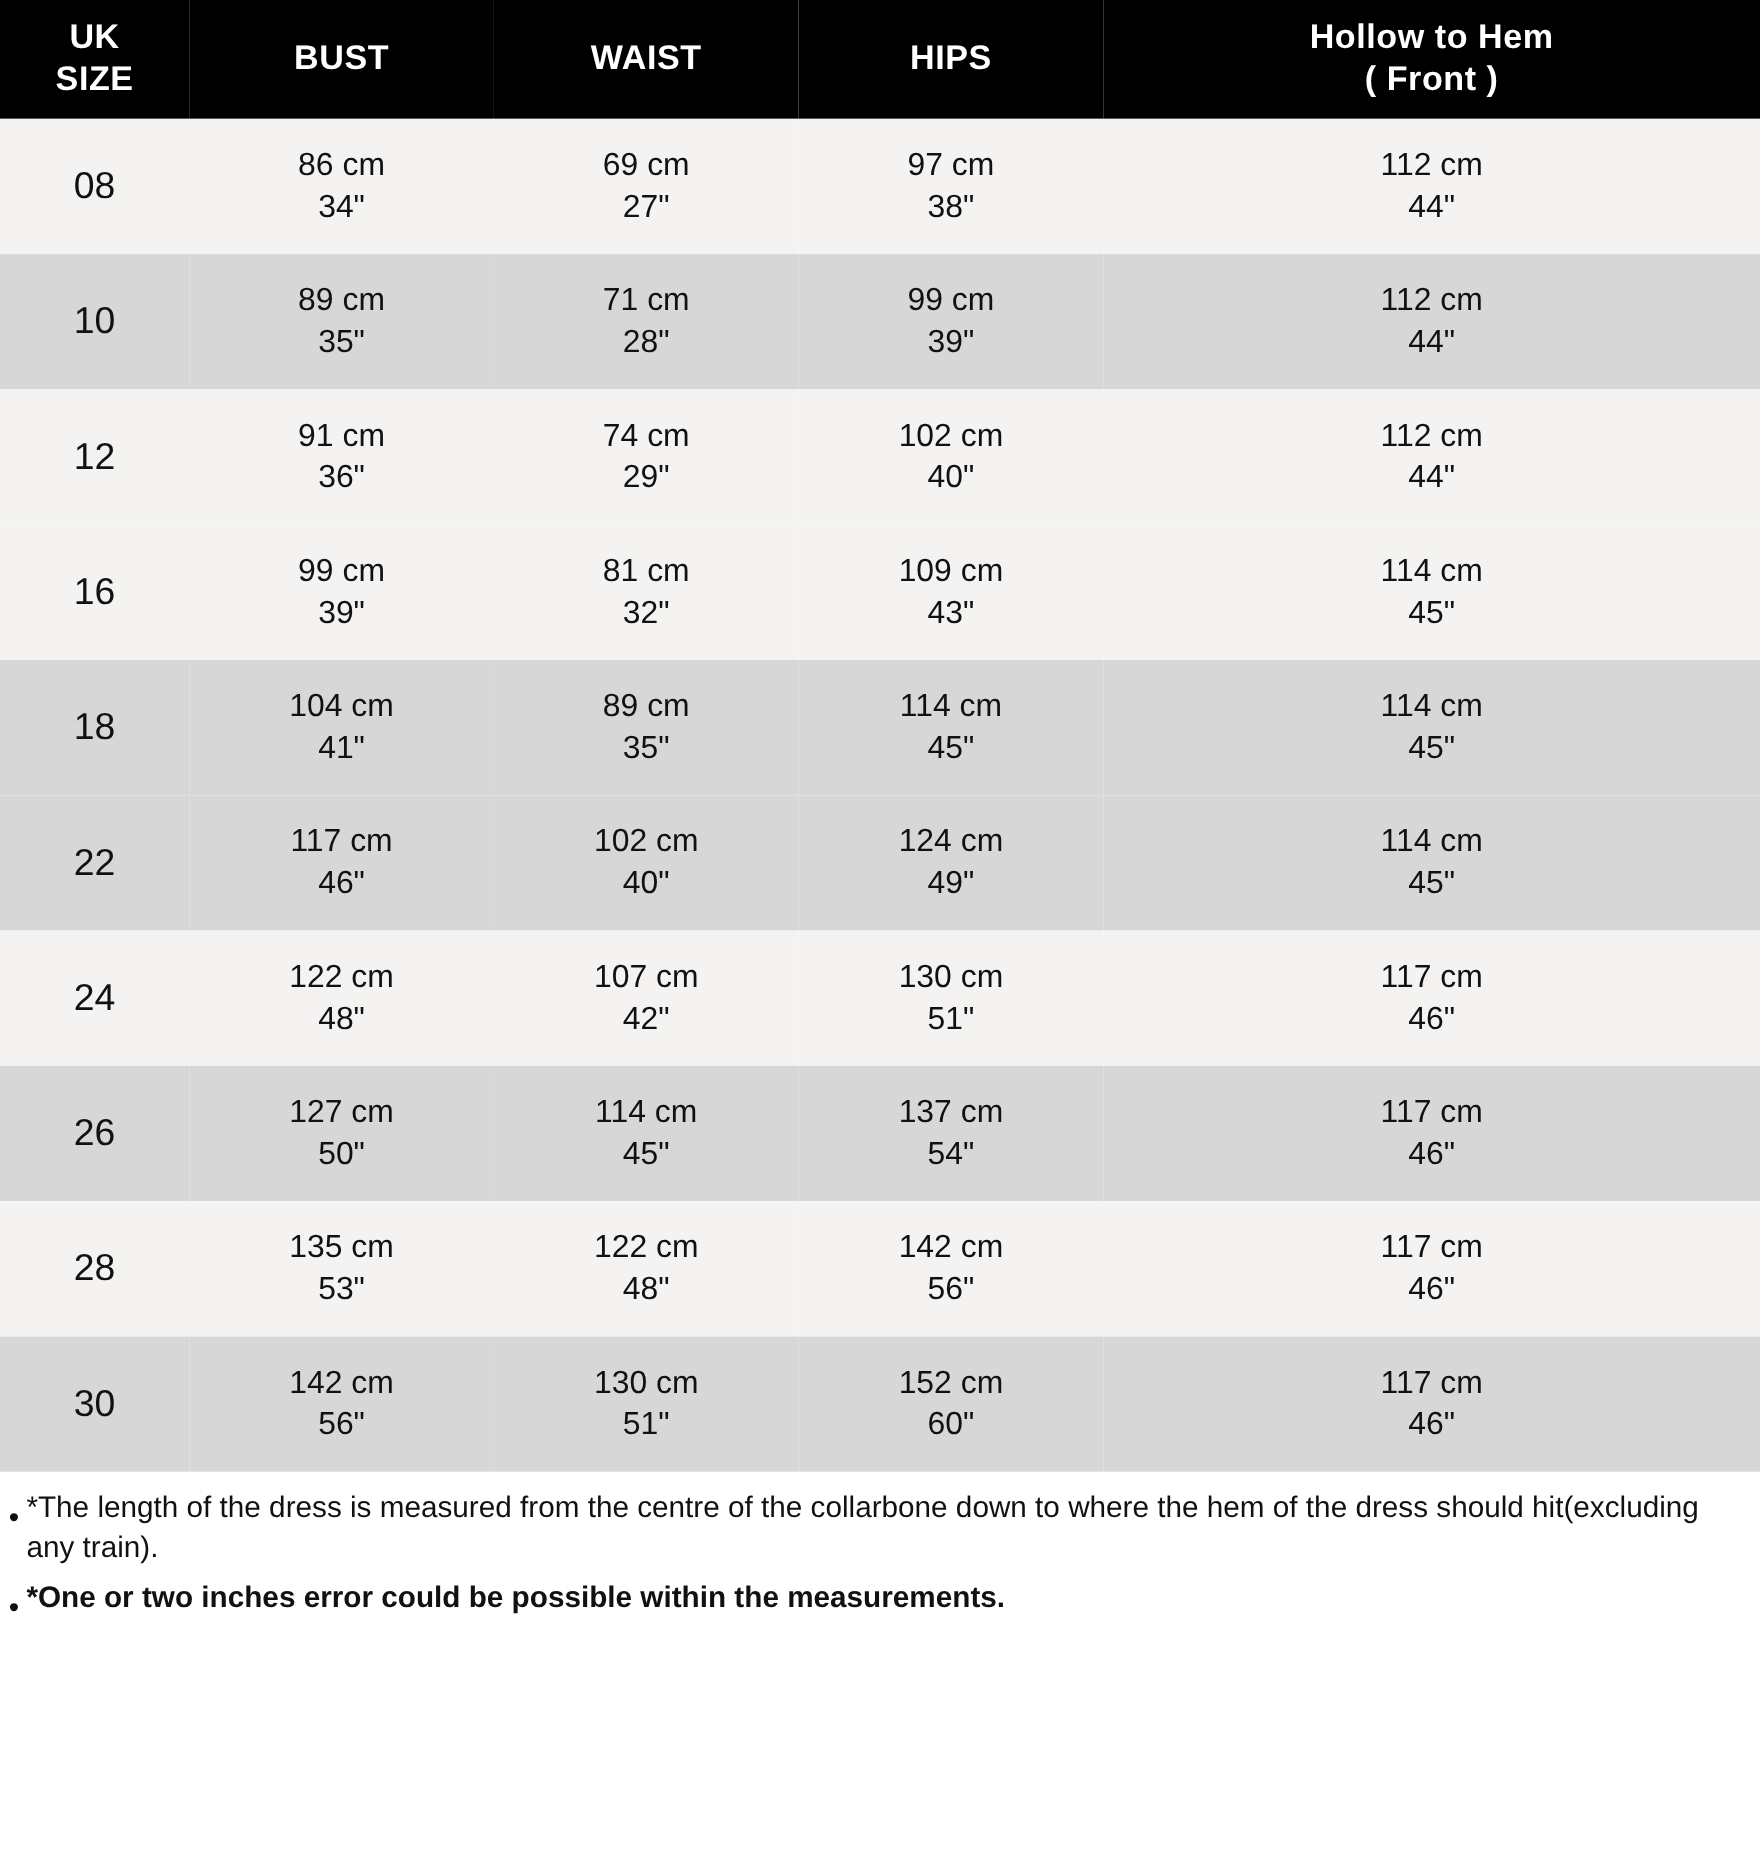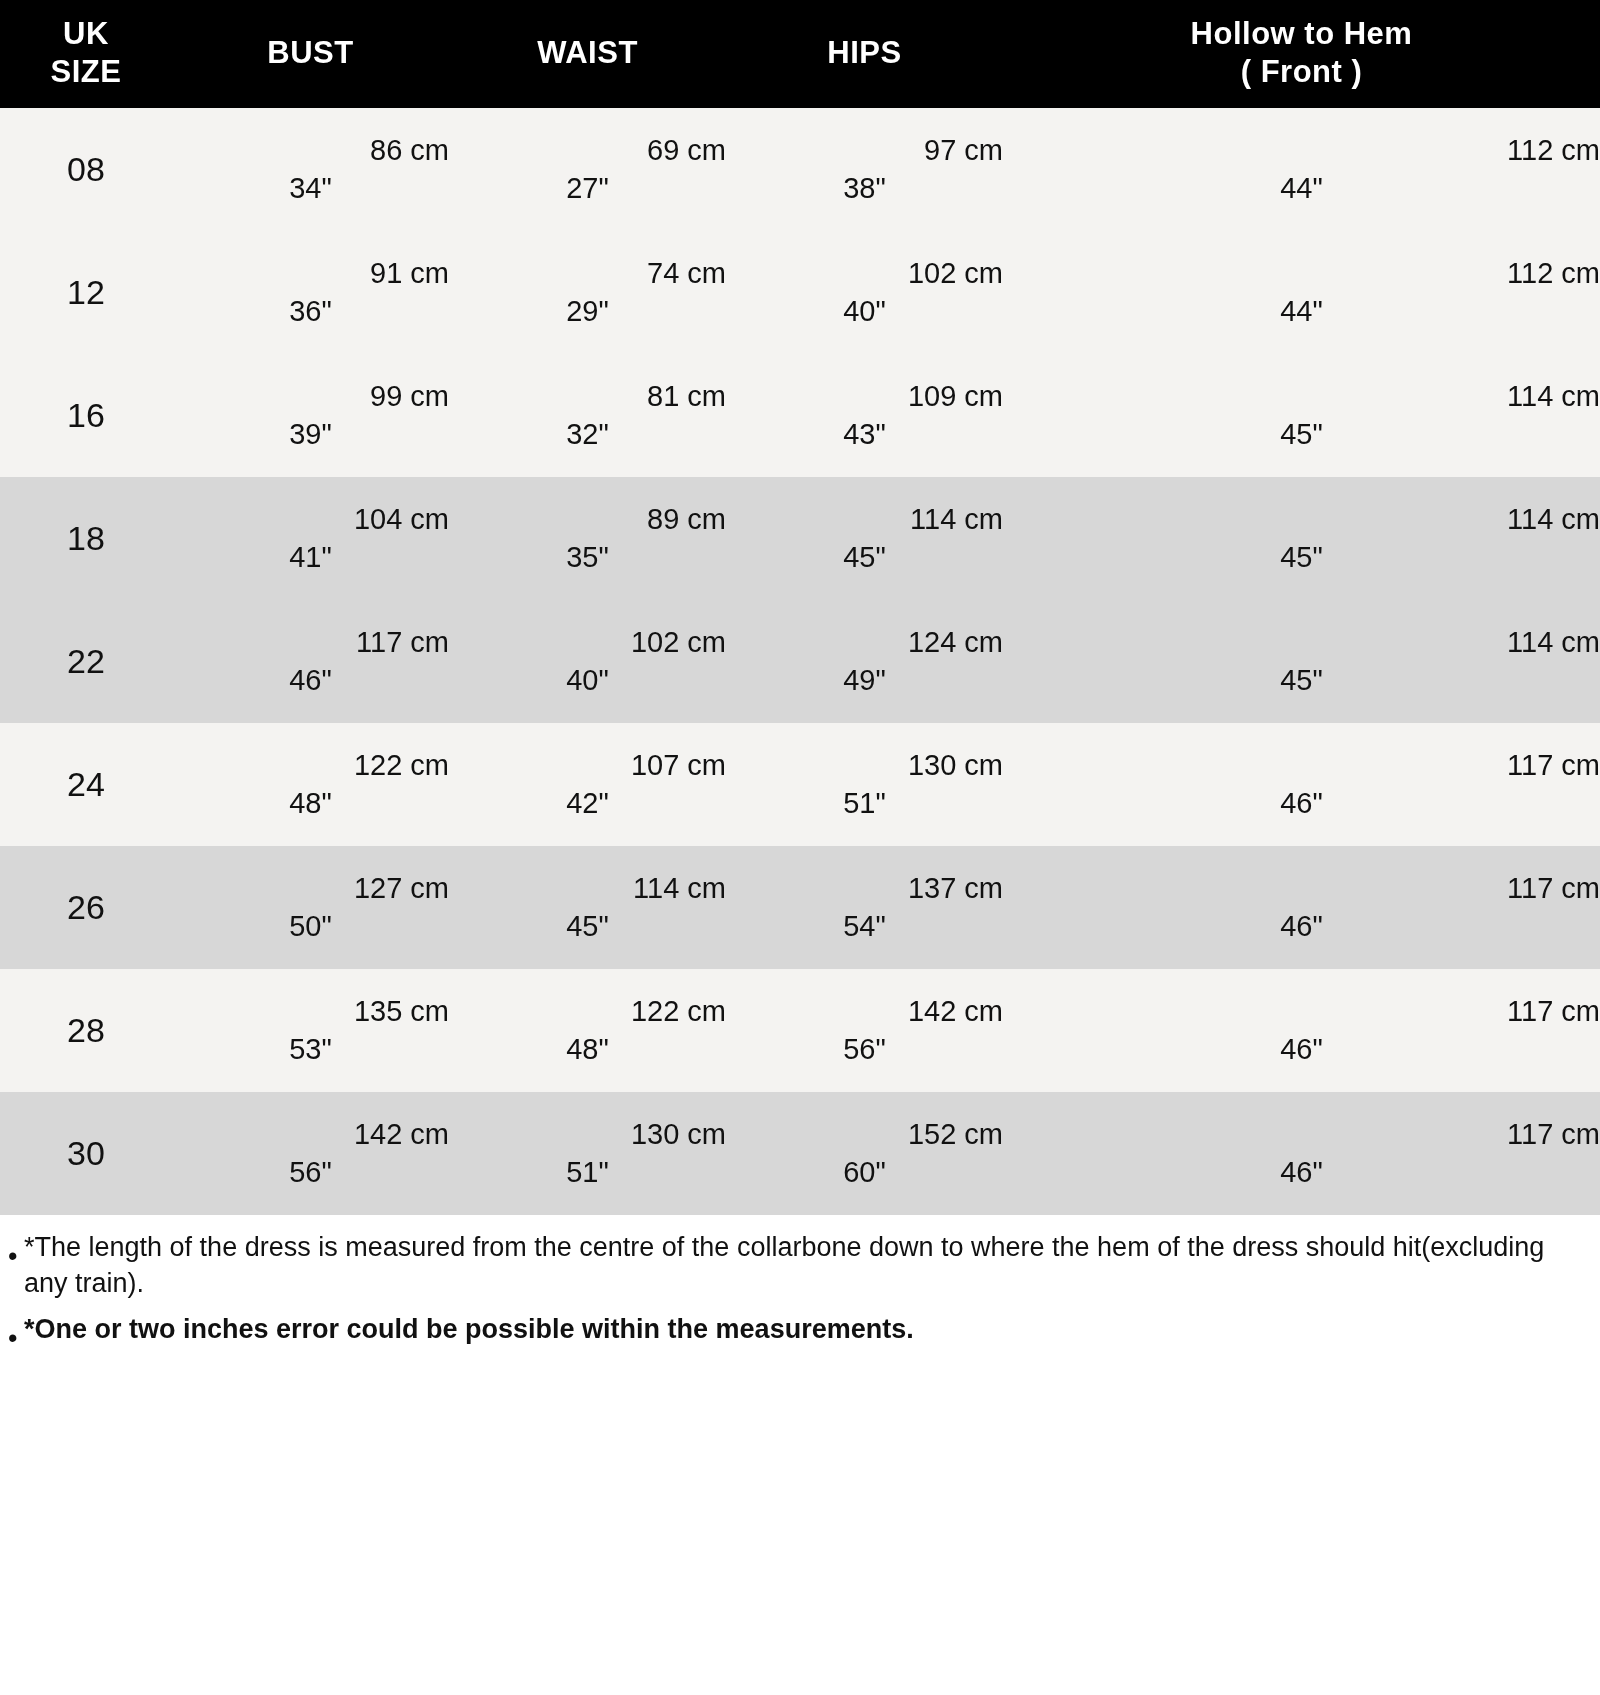--- a/index.html
+++ b/index.html
@@ -58,21 +58,21 @@
   }
   tbody tr.row-odd td {
     background: #f4f3f1;
   }
   tbody tr.row-even td {
     background: #d7d7d7;
   }
   tbody td.size-cell {
     font-size: 34px;
   }
-  .val-cm { display: block; text-align: right; }
+  .val-cm { display: block; }
   .val-in { display: block; }
 
   .notes {
     padding: 14px 0 0 0;
     background: #ffffff;
   }
   .note {
     display: flex;
     align-items: flex-start;
     font-size: 27px;
@@ -145,20 +145,39 @@
         <td>
           <span class="val-cm">97 cm</span>
           <span class="val-in">38"</span>
         </td>
         <td>
           <span class="val-cm">112 cm</span>
           <span class="val-in">44"</span>
         </td>
       </tr>
 
+      <tr class="row-even">
+        <td class="size-cell">10</td>
+        <td>
+          <span class="val-cm">89 cm</span>
+          <span class="val-in">35"</span>
+        </td>
+        <td>
+          <span class="val-cm">71 cm</span>
+          <span class="val-in">28"</span>
+        </td>
+        <td>
+          <span class="val-cm">99 cm</span>
+          <span class="val-in">39"</span>
+        </td>
+        <td>
+          <span class="val-cm">112 cm</span>
+          <span class="val-in">44"</span>
+        </td>
+      </tr>
 
       <tr class="row-odd">
         <td class="size-cell">12</td>
         <td>
           <span class="val-cm">91 cm</span>
           <span class="val-in">36"</span>
         </td>
         <td>
           <span class="val-cm">74 cm</span>
           <span class="val-in">29"</span>

